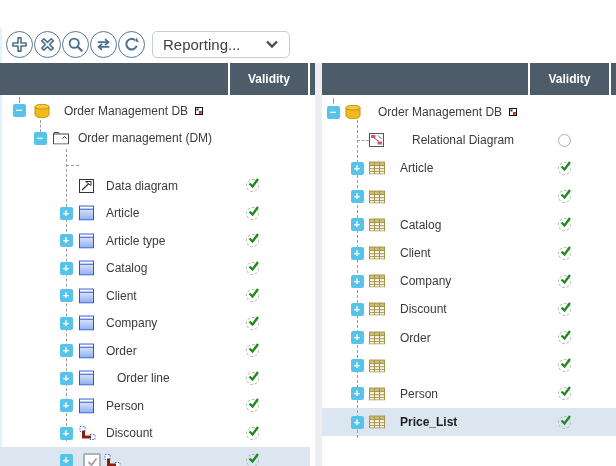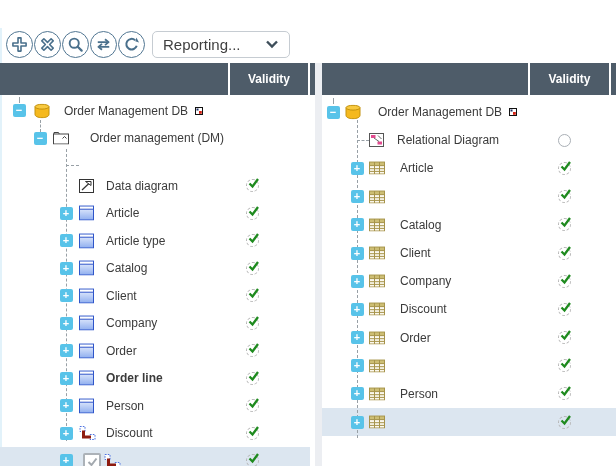--- a/index.html
+++ b/index.html
@@ -132,21 +132,21 @@
       </div>
       <div class="row" style="height: 27.5px;">
         <span class="nodebox" style="left: 33.5px;">−</span>
         <span class="tree-icon" style="left: 53px;">
           <svg width="16" height="13" viewBox="0 0 16 13">
             <path d="M1 3 V1 h4.5 l1 2" fill="#fff" stroke="#444"></path>
             <rect x="0.5" y="2.5" width="15" height="10" fill="#fff" stroke="#444"></rect>
             <path d="M9.5 7 l2-2 2 2" fill="none" stroke="#444"></path>
           </svg>
         </span>
-        <span class="lblwrap" style="left: 90px; align-items: center;">
+        <span class="lblwrap" style="left: 78px; align-items: center;">
           <span class="lbl">Order management (DM)</span>
         </span>
       </div>
       <div class="row" style="height: 27.5px; margin-top: 20px;">
         <span class="tree-icon" style="left: 79px;">
           <svg width="15" height="14" viewBox="0 0 15 14">
             <rect x="0.5" y="0.5" width="14" height="13" fill="#fff" stroke="#333"></rect>
             <path d="M3 11 L12 2.5" stroke="#333" stroke-width="1.2" fill="none"></path>
             <path d="M12 2.5 H6.5 L12 6.5 Z" fill="#fff" stroke="#333"></path>
           </svg>
@@ -305,21 +305,21 @@
             <defs>
               <linearGradient id="eg" x1="0" y1="0" x2="0" y2="1">
                 <stop offset="0" stop-color="#EDF3FE"></stop>
                 <stop offset="1" stop-color="#8FAEEF"></stop>
               </linearGradient>
             </defs>
             <rect x="0.5" y="0.5" width="14" height="14" fill="url(#eg)" stroke="#2F55C9"></rect>
             <rect x="0.5" y="0.5" width="14" height="3.2" fill="#FDFEFF" stroke="#2F55C9"></rect>
           </svg>
         </span>
-        <span class="lblwrap" style="left: 106px; font-weight: bold;">
+        <span class="lblwrap" style="left: 117px;">
           <span class="lbl">Order line</span>
         </span>
         <span class="validity valid" style="left: 246px;">
           <svg width="13" height="12" viewBox="0 0 13 12">
             <path d="M2.5 6.5 L5.5 9.5 L11 2" fill="none" stroke="#1E8A1E" stroke-width="2.3"></path>
           </svg>
         </span>
       </div>
       <div class="row" style="height: 27.5px;">
         <span class="nodebox" style="left: 59.5px;">+</span>
@@ -408,21 +408,21 @@
       </div>
       <div class="row" style="height: 28.2px;">
         <span class="tree-icon" style="left: 47px;">
           <svg width="15" height="14" viewBox="0 0 15 14">
             <rect x="0.5" y="0.5" width="14" height="13" fill="#fff" stroke="#555"></rect>
             <rect x="2" y="2" width="4.5" height="3" fill="#E24B8F"></rect>
             <rect x="8.5" y="8.5" width="4.5" height="3" fill="#E24B8F"></rect>
             <path d="M5 5 L10 8.5 M9 2.5 L12.5 6" stroke="#666" fill="none"></path>
           </svg>
         </span>
-        <span class="lblwrap" style="left: 75px;">
+        <span class="lblwrap" style="left: 90px;">
           <span class="lbl">Relational Diagram</span>
         </span>
         <span class="validity empty" style="left: 236px;"></span>
       </div>
       <div class="row" style="height: 28.2px;">
         <span class="nodebox" style="left: 28.5px;">+</span>
         <span class="tree-icon" style="left: 47px;">
           <svg width="16" height="13" viewBox="0 0 16 13">
             <rect x="0.5" y="0.5" width="15" height="12" fill="#FBF8EE" stroke="#A6934A"></rect>
             <rect x="0.5" y="0.5" width="15" height="3.6" fill="#CDBE74" stroke="#A6934A"></rect>
@@ -578,20 +578,23 @@
       </div>
       <div class="row selected" style="height: 28.2px;">
         <span class="nodebox" style="left: 28.5px;">+</span>
         <span class="tree-icon" style="left: 47px;">
           <svg width="16" height="13" viewBox="0 0 16 13">
             <rect x="0.5" y="0.5" width="15" height="12" fill="#FBF8EE" stroke="#A6934A"></rect>
             <rect x="0.5" y="0.5" width="15" height="3.6" fill="#CDBE74" stroke="#A6934A"></rect>
             <path d="M0.5 7.2 H15.5 M0.5 9.9 H15.5 M5.5 0.5 V12.5 M10.5 0.5 V12.5" stroke="#A6934A" fill="none"></path>
           </svg>
         </span>
+        <span class="lblwrap" style="left: 78px;">
+          <span class="lbl">Price_List</span>
+        </span>
         <span class="validity valid" style="left: 236px;">
           <svg width="13" height="12" viewBox="0 0 13 12">
             <path d="M2.5 6.5 L5.5 9.5 L11 2" fill="none" stroke="#1E8A1E" stroke-width="2.3"></path>
           </svg>
         </span>
       </div>
     </div>
 
 </div>
 

